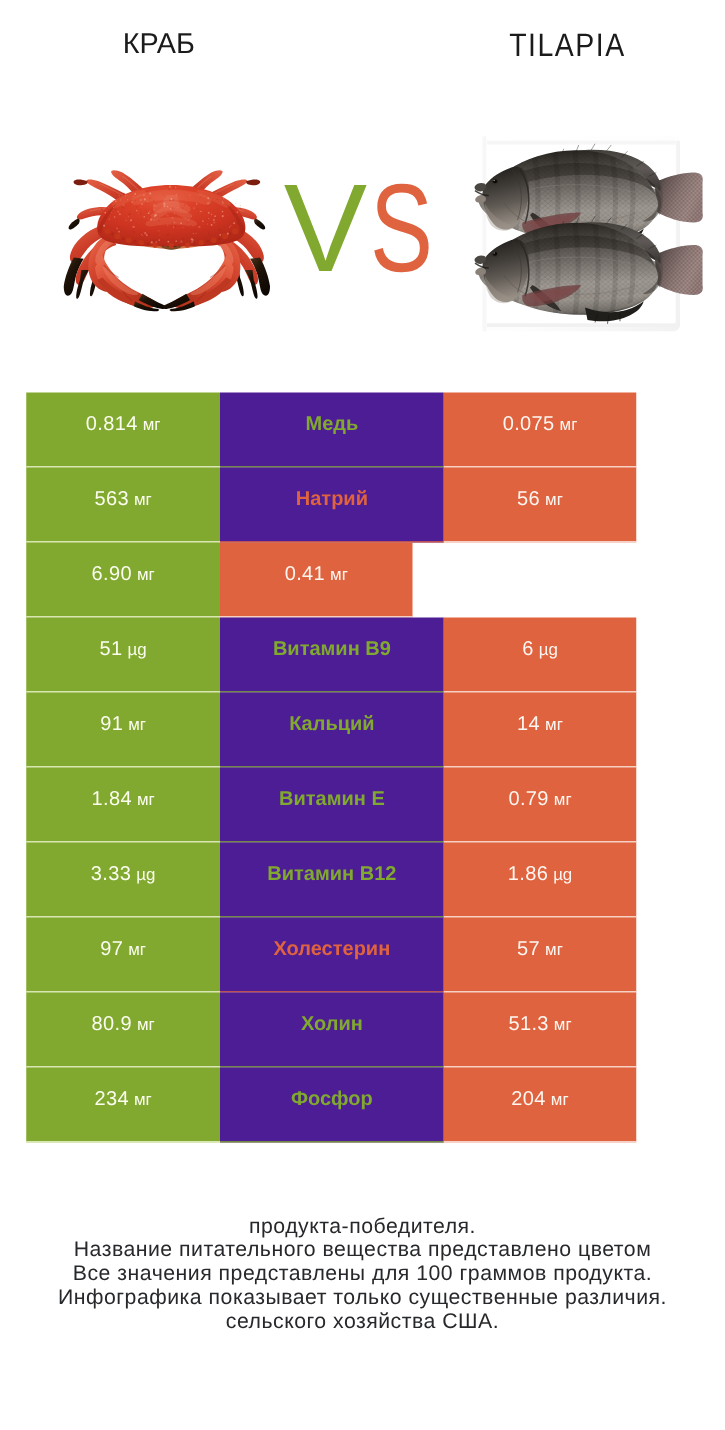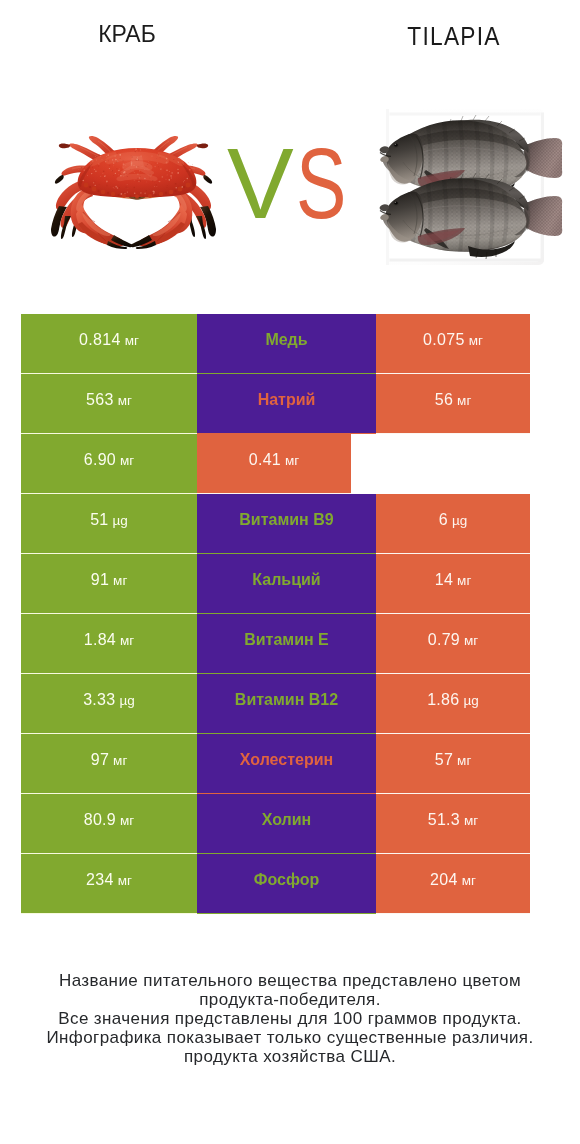--- a/index.html
+++ b/index.html
@@ -27,21 +27,21 @@
 
   .vs { position: absolute; top: 133px; left: 227px; width: 200px; height: 72px; line-height: 72px; white-space: nowrap; }
   .vs span { font-size: 100px; line-height: 1; font-weight: 400; display: inline-block; vertical-align: top; }
   .vs .v { color: #81a92f; }
   .vs .s { color: #e0633f; margin-left: 2px; transform: scaleX(0.755); transform-origin: 0 0; }
 
   
   #table { position: absolute; left: 21px; top: 313.5px; width: 538px; }
   .row { display: flex; height: 60px; }
   .cell { display: flex; align-items: baseline; justify-content: center; box-sizing: border-box; padding-top: 17px; white-space: nowrap; }
-  .cL { width: 176px; background: #81a92f; color: #fbfdef; border-bottom: 1.2px solid #f7fade; }
+  .cL { width: 155px; background: #81a92f; color: #fbfdef; border-bottom: 1.2px solid #f7fade; }
   .cM { width: 179px; background: #4c1d95; border-bottom: 1.2px solid #8aa83a; }
   .cR { width: 154px; background: #e0633f; color: #fdf6f0; border-bottom: 1.2px solid #fdf6f0; }
   .cell .val { font-size: 16px; letter-spacing: 0.3px; }
   .cM .lbl { font-weight: 700; font-size: 16px; letter-spacing: 0px; }
   .unit { font-size: 13.5px; margin-left: 4px; }
 
   
   #footer { position: absolute; left: 0; top: 971px; width: 580px; text-align: center; color: #26282b; font-size: 17px; letter-spacing: 0.4px; line-height: 19.1px; }
 </style>
 </head>
@@ -752,20 +752,20 @@
           <span class="lbl" style="color:#81a92f">Фосфор</span>
         </div>
         <div class="cell cR">
           <span class="val">204</span>
           <span class="unit">мг</span>
         </div>
       </div>
     </div>
 
   <div id="footer">
+      <div>продукта-победителя.</div>
       <div>Название питательного вещества представлено цветом</div>
-      <div>продукта-победителя.</div>
       <div>Все значения представлены для 100 граммов продукта.</div>
       <div>Инфографика показывает только существенные различия.</div>
-      <div>продукта хозяйства США.</div>
+      <div>сельского хозяйства США.</div>
     </div>
 
 </div>
 
 </body></html>

